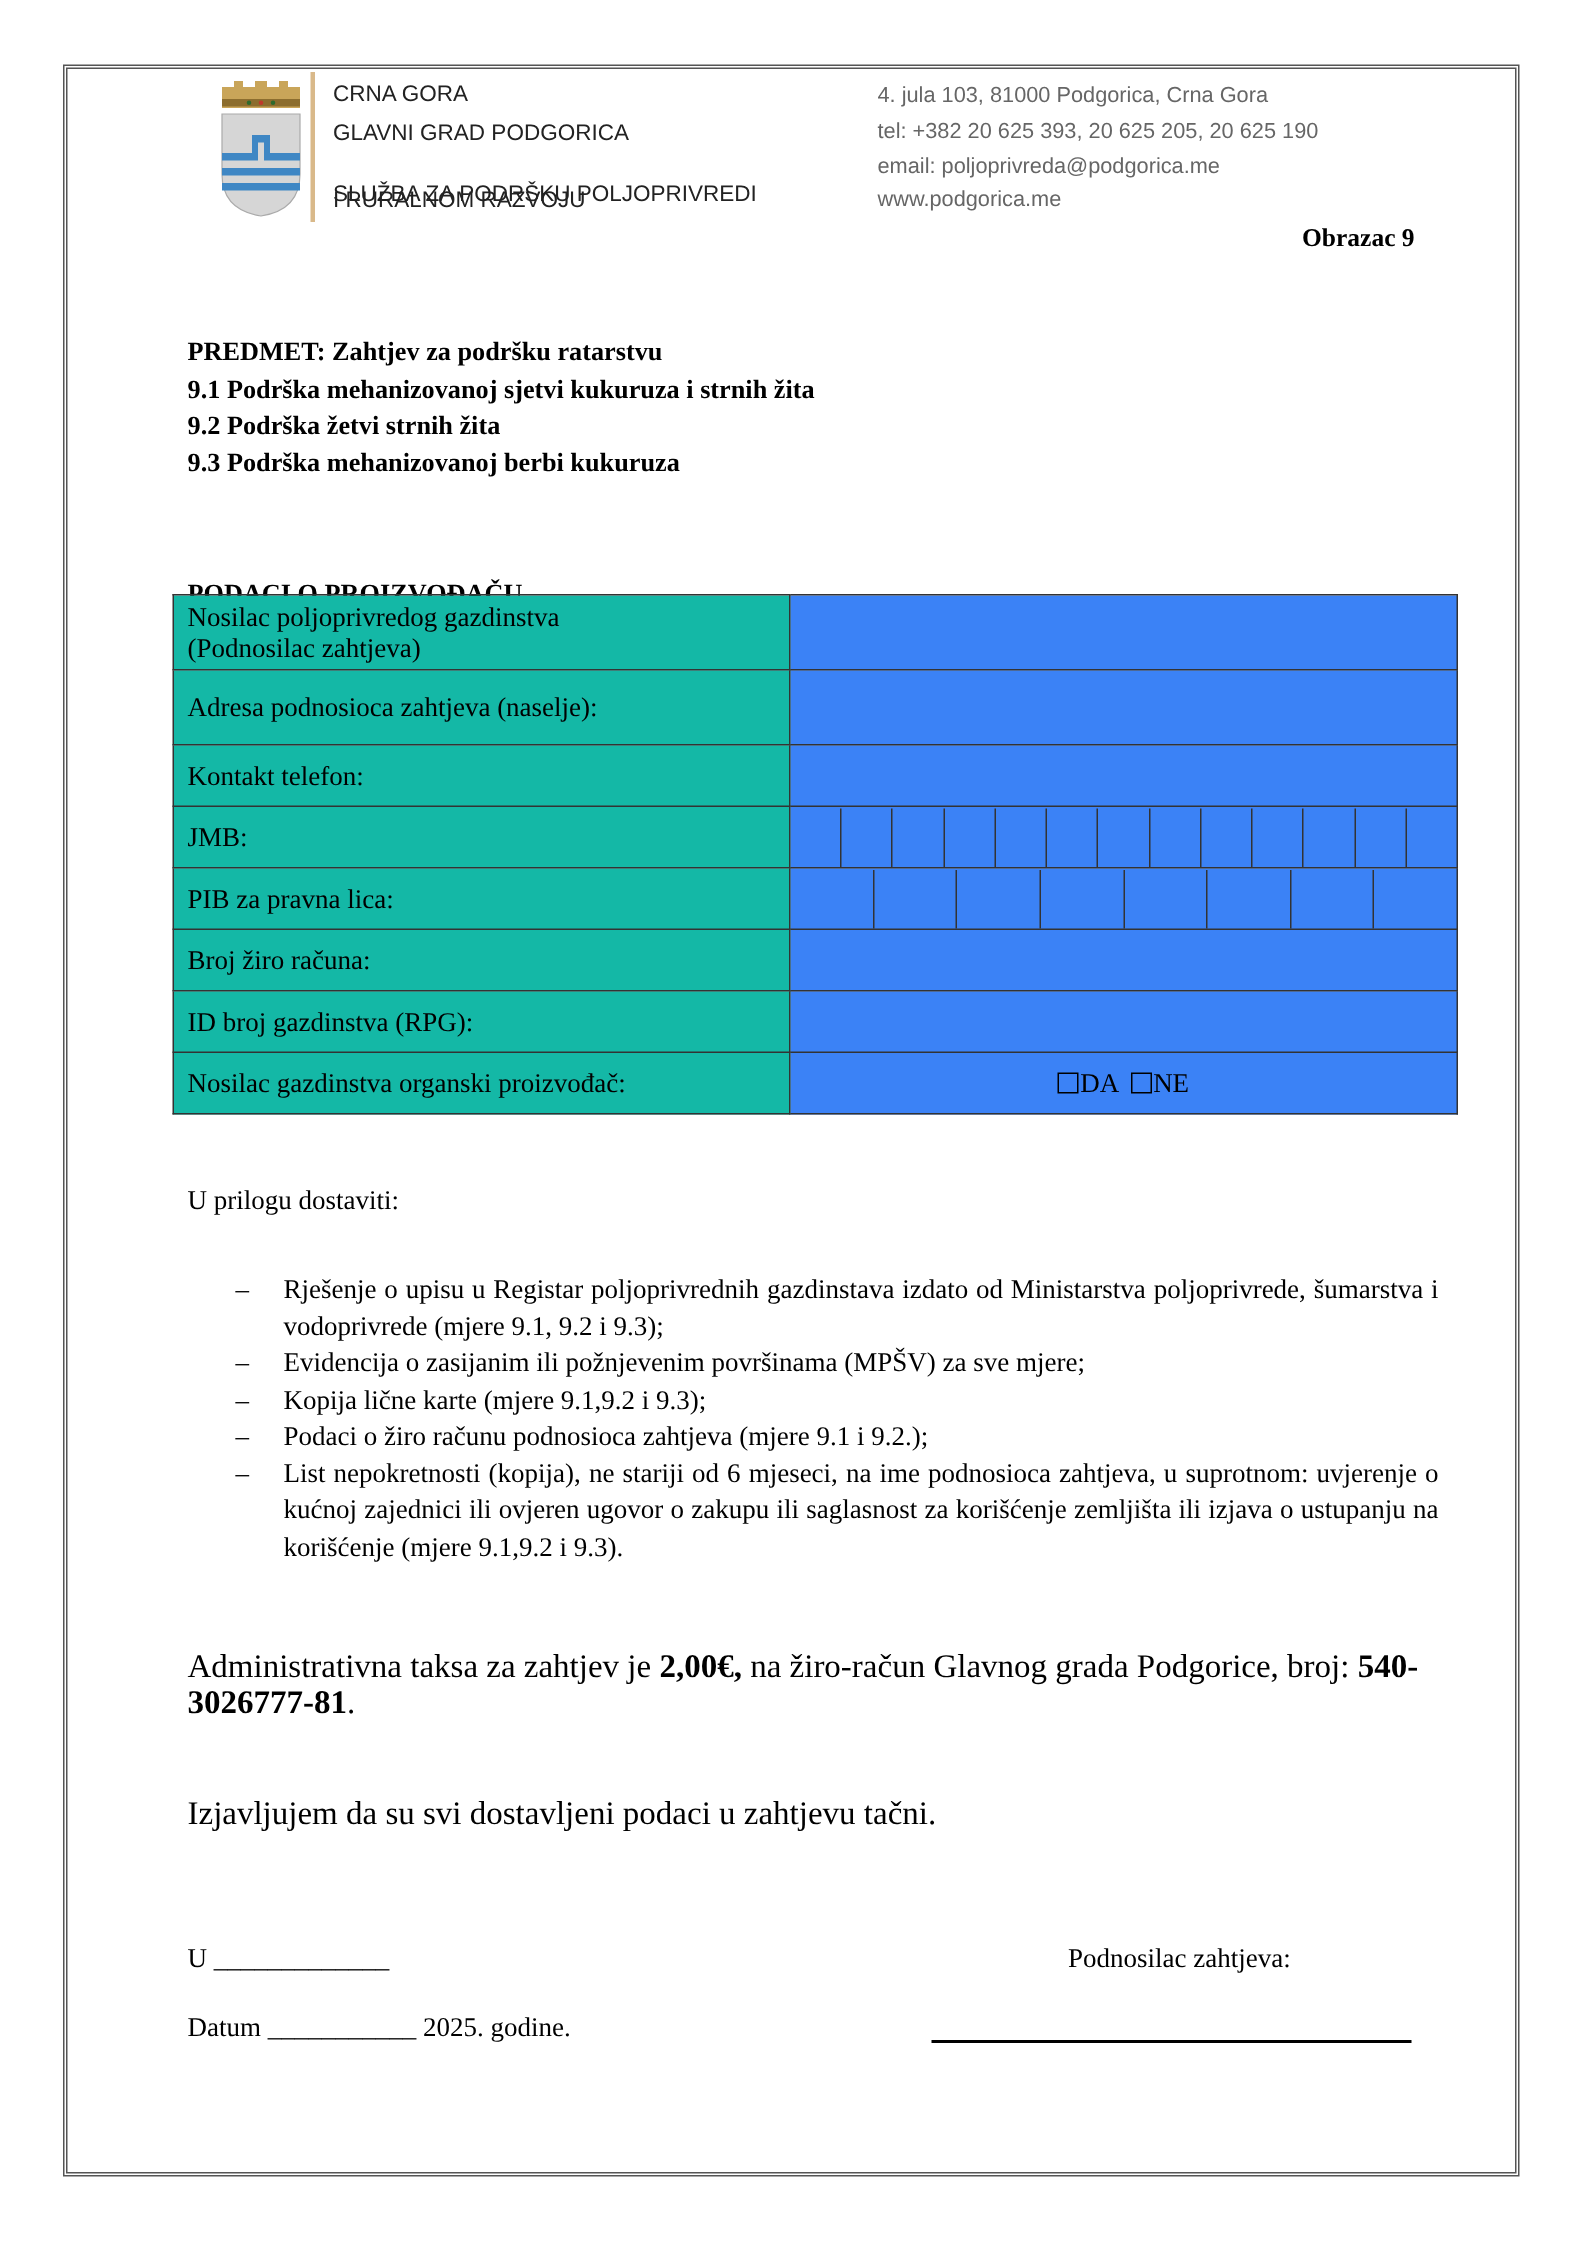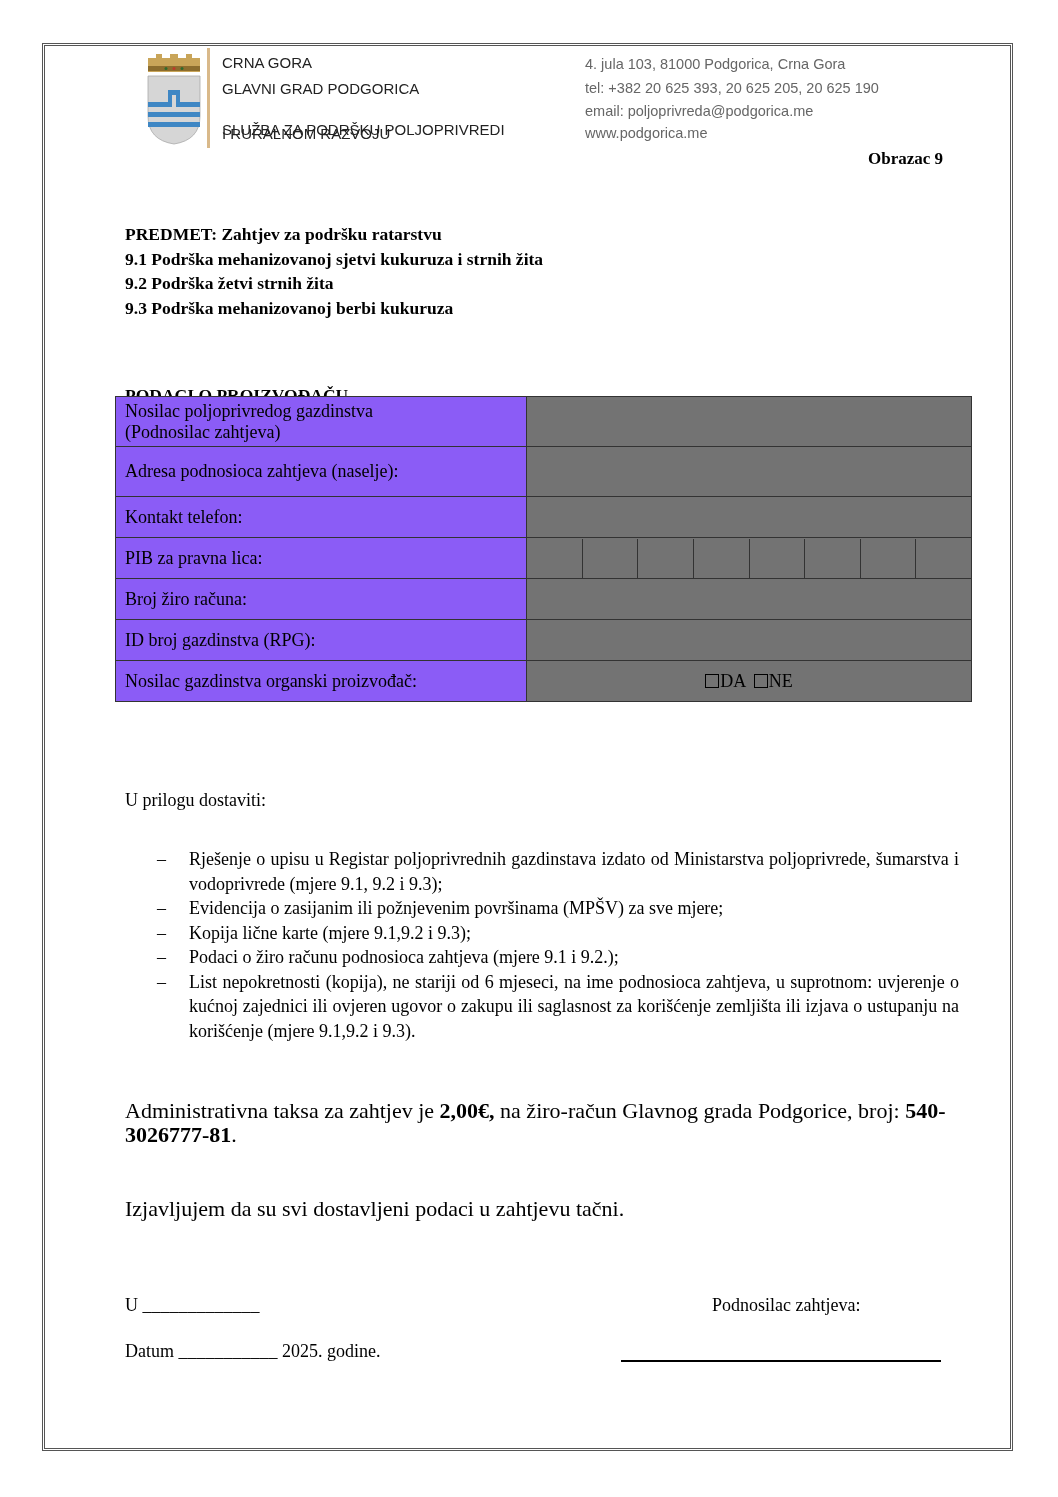--- a/index.html
+++ b/index.html
@@ -14,22 +14,22 @@
   .org .l3 { position: absolute; top: 67px; }
   .org .l4 { position: absolute; top: 71px; }
   .contact { position: absolute; left: 585px; top: 56px; font-family: "Liberation Sans", sans-serif; font-size: 14.5px; color: #666; }
   .contact div { position: absolute; white-space: nowrap; }
   .obrazac { position: absolute; left: 868px; top: 149px; font-weight: bold; font-size: 17px; white-space: nowrap; }
   .subject { position: absolute; left: 125px; top: 222px; font-weight: bold; font-size: 17.5px; line-height: 24.5px; }
   .subject div { white-space: nowrap; }
   .section-title { position: absolute; left: 125px; top: 369px; font-weight: bold; font-size: 17.5px; white-space: nowrap; margin-top: 16px; }
   table.form { position: absolute; left: 115px; top: 396px; width: 857px; border-collapse: collapse; font-size: 18px; }
   table.form td { border: 1.5px solid #333; padding: 0; }
-  table.form td.label { background: #8b5cf6; width: 392px; padding: 2px 9px; line-height: 21px; vertical-align: middle; }
-  table.form td.value { background: #737373; font-family: Liberation Serif, serif; }
+  table.form td.label { background: #14b8a6; width: 392px; padding: 2px 9px; line-height: 21px; vertical-align: middle; }
+  table.form td.value { background: #3b82f6; font-family: Liberation Serif, serif; }
   .cells { display: flex; height: 100%; }
   .cells span { flex: 1; border-left: 1.5px solid #333; height: 39px; }
   .cells span:first-child { border-left: none; }
   .checkbox-row { text-align: center; font-size: 18px; }
   .box { display: inline-block; width: 12px; height: 12px; border: 1px solid #000; vertical-align: -1px; margin-right: 1px; }
   .prilog { position: absolute; left: 125px; top: 790px; font-size: 18px; white-space: nowrap; }
   ul.attach { position: absolute; left: 125px; top: 847px; width: 834px; margin: 0; padding: 0; list-style: none; font-size: 18px; line-height: 24.5px; }
   ul.attach li { position: relative; padding-left: 64px; text-align: justify; }
   ul.attach li .dash { position: absolute; left: 32px; top: 0; }
   .taxa { position: absolute; left: 125px; top: 1099px; width: 834px; font-size: 22px; line-height: 24px; }
@@ -93,20 +93,40 @@
   </tr>
   <tr style="height:50px">
     <td class="label">Adresa podnosioca zahtjeva (naselje):</td>
     <td class="value"></td>
   </tr>
   <tr style="height:41px">
     <td class="label">Kontakt telefon:</td>
     <td class="value"></td>
   </tr>
   <tr style="height:41px">
+    <td class="label">JMB:</td>
+    <td class="value">
+      <div class="cells" id="jmb-cells">
+            <span></span>
+            <span></span>
+            <span></span>
+            <span></span>
+            <span></span>
+            <span></span>
+            <span></span>
+            <span></span>
+            <span></span>
+            <span></span>
+            <span></span>
+            <span></span>
+            <span></span>
+          </div>
+    </td>
+  </tr>
+  <tr style="height:41px">
     <td class="label">PIB za pravna lica:</td>
     <td class="value">
       <div class="cells" id="pib-cells">
             <span></span>
             <span></span>
             <span></span>
             <span></span>
             <span></span>
             <span></span>
             <span></span>

